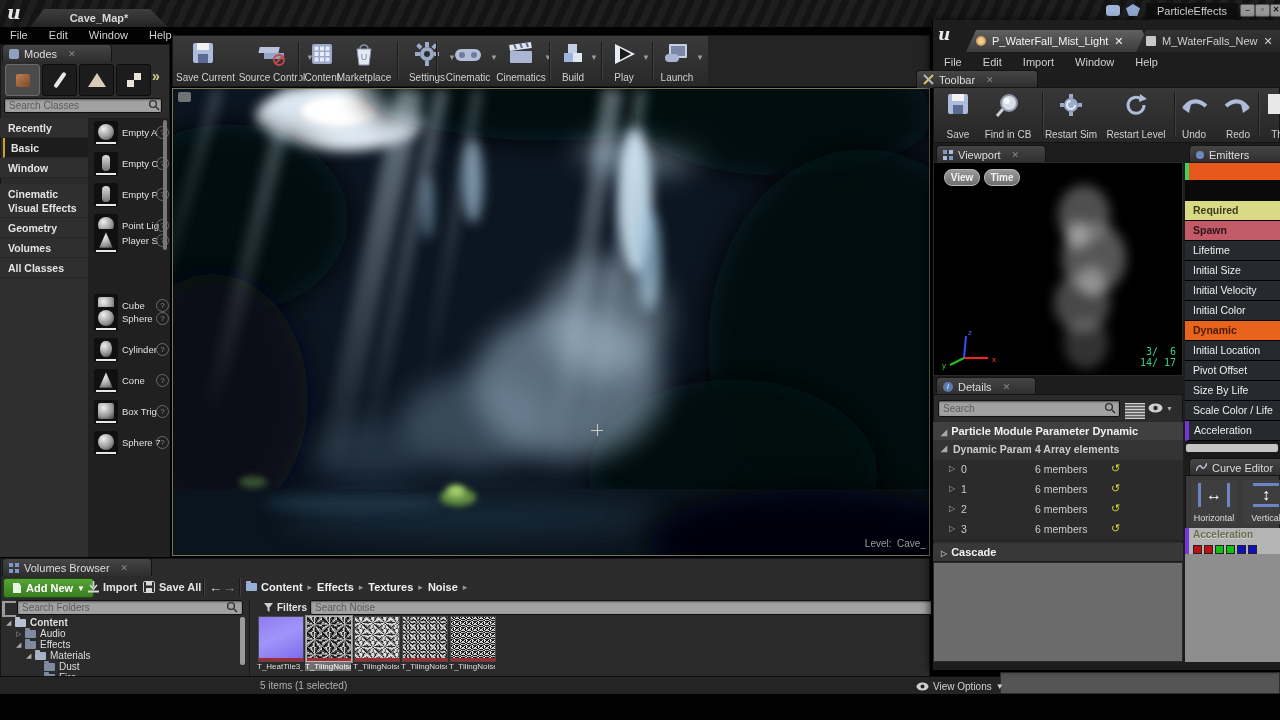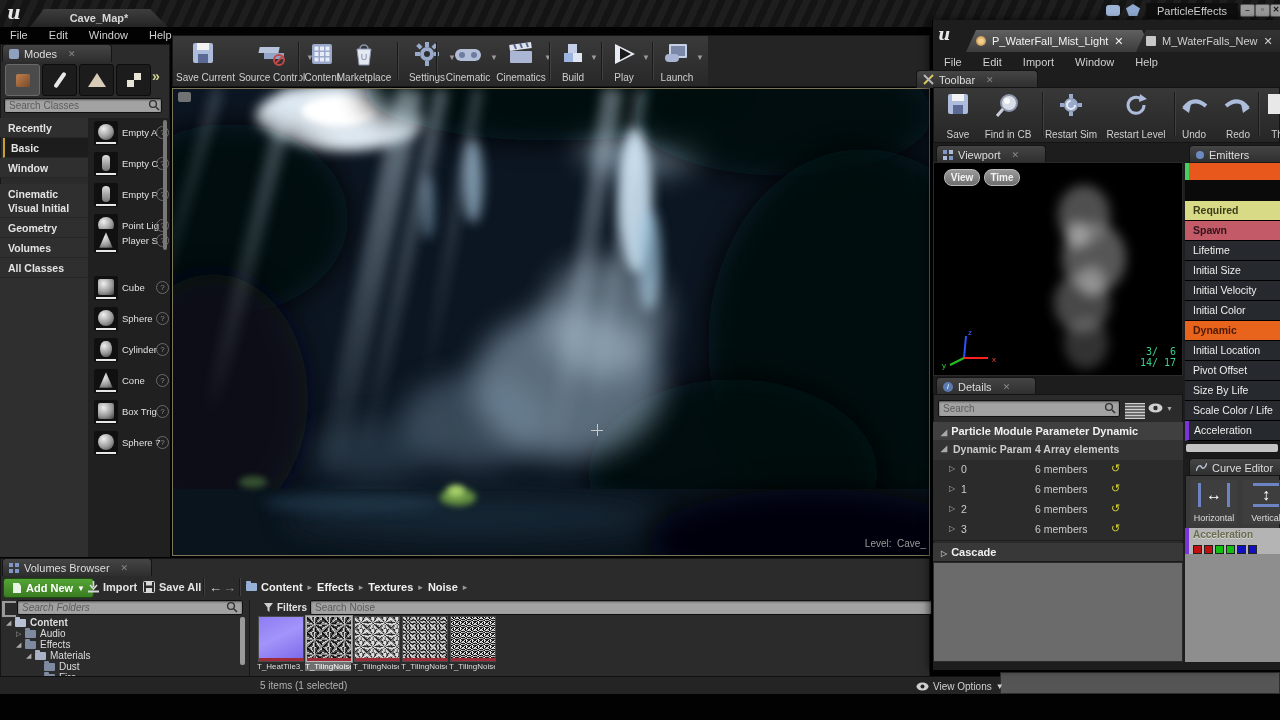--- a/index.html
+++ b/index.html
@@ -139,21 +139,21 @@
 <input class="abs sinput" style="left: 4px; top: 98px; width: 148px;" placeholder="Search Classes">
 <svg class="abs" style="left:148px;top:99px" width="12" height="12">
     <circle cx="5" cy="5" r="3.4" fill="none" stroke="#333" stroke-width="1.4"></circle>
     <line x1="8" y1="8" x2="11" y2="11" stroke="#333" stroke-width="1.6"></line>
   </svg>
 
 <div class="abs cat" style="left:0;top:118px">Recently Placed</div>
 <div class="abs cat sel" style="left:3px;top:138px">Basic</div>
 <div class="abs cat" style="left:0;top:158px">Window</div>
 <div class="abs cat" style="left:0;top:184px">Cinematic</div>
-<div class="abs cat" style="left:0;top:198px">Visual Initial</div>
+<div class="abs cat" style="left:0;top:198px">Visual Effects</div>
 <div class="abs cat" style="left:0;top:218px">Geometry</div>
 <div class="abs cat" style="left:0;top:238px">Volumes</div>
 <div class="abs cat" style="left:0;top:258px">All Classes</div>
 <div class="abs" style="left:0;top:278px;width:88px;height:279px;background:#2f2f2f"></div>
 <div class="abs" style="left:88px;top:118px;width:82px;height:439px;background:#202020"></div>
 
 <div class="pitem" style="top:118px">
     <div class="pthumb"></div>
     <span class="plabel">Empty A</span>
     <span class="qmark">?</span>
@@ -171,21 +171,21 @@
 <div class="pitem" style="top:211px">
     <div class="pthumb"></div>
     <span class="plabel">Point Lig</span>
     <span class="qmark">?</span>
   </div>
 <div class="pitem" style="top:226px">
     <div class="pthumb cone"></div>
     <span class="plabel">Player S</span>
     <span class="qmark">?</span>
   </div>
-<div class="pitem" style="top:273px">
+<div class="pitem" style="top:291px">
     <div class="pthumb sq"></div>
     <span class="plabel">Cube</span>
     <span class="qmark">?</span>
   </div>
 <div class="pitem" style="top:304px">
     <div class="pthumb"></div>
     <span class="plabel">Sphere</span>
     <span class="qmark">?</span>
   </div>
 <div class="pitem" style="top:335px">
@@ -430,21 +430,21 @@
   <span class="csep">▸</span>
   <span class="crumb">Effects</span>
   <span class="csep">▸</span>
   <span class="crumb">Textures</span>
   <span class="csep">▸</span>
   <span class="crumb">Noise</span>
   <span class="csep">▸</span>
 </div>
 
 <div class="abs" style="left:2px;top:601px;width:11px;height:12px;border-left:3px solid #9a9a9a;border-top:2px solid #9a9a9a;border-bottom:2px solid #9a9a9a"></div>
-<input class="abs sinput" style="left: 17px; top: 600px; width: 216px; font-style: italic;" placeholder="Search Folders">
+<input class="abs sinput" style="left: 17px; top: 600px; width: 216px;" placeholder="Search Folders">
 <svg class="abs" style="left:226px;top:601px" width="12" height="12">
     <circle cx="5" cy="5" r="3.4" fill="none" stroke="#333" stroke-width="1.4"></circle>
     <line x1="8" y1="8" x2="11" y2="11" stroke="#333" stroke-width="1.6"></line>
   </svg>
 
 <div class="trow" style="left:6px;top:617px">
     <span class="tarr">◢</span>
     <span class="folder" style="background:#b8c2d4"></span>
     <span style="font-weight:bold">Content</span>
   </div>

